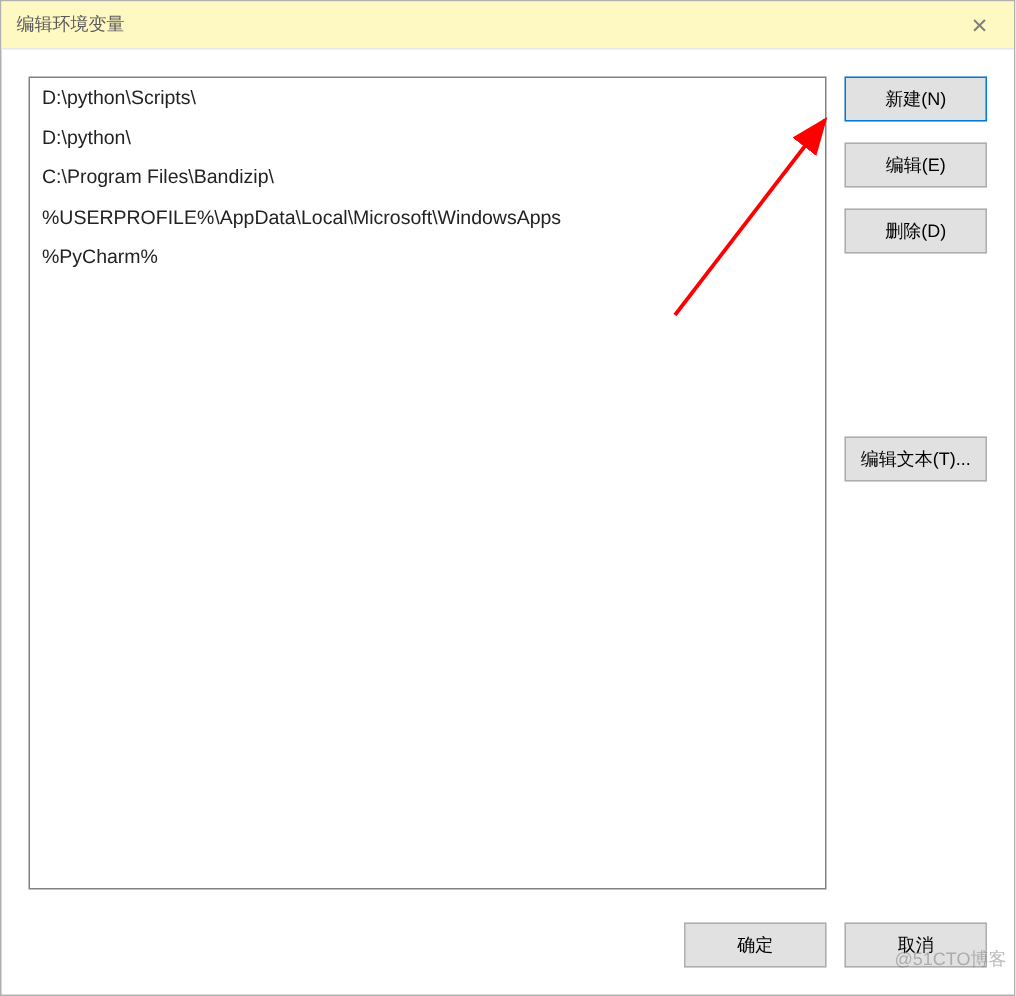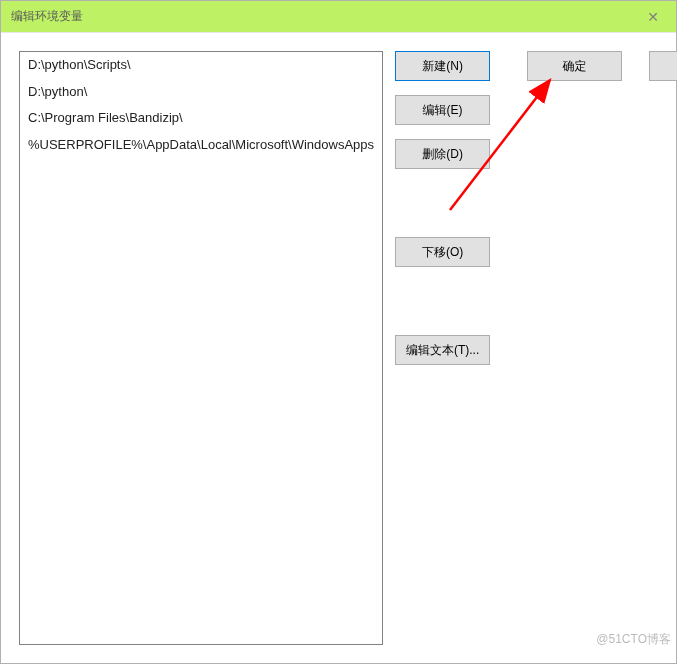--- a/index.html
+++ b/index.html
@@ -15,42 +15,42 @@
     .dialog {
       width: 677px;
       height: 664px;
       background: #ffffff;
       border: 1px solid #b0b0b0;
       display: flex;
       flex-direction: column;
     }
     .titlebar {
       height: 32px;
-      background: #bef264;
+      background: #fef9c3;
       border-bottom: 1px solid #e8e8e8;
       display: flex;
       align-items: center;
       padding-left: 10px;
       color: #5a5a5a;
     }
     .titlebar-title { flex: 1; }
     .close-btn {
       width: 46px;
       height: 32px;
       display: flex;
       align-items: center;
       justify-content: center;
       color: #808080;
       font-size: 14px;
     }
     .content {
       flex: 1;
       padding: 18px 18px 18px 18px;
       display: flex;
-      flex-direction: row;
+      flex-direction: column;
       gap: 22px;
     }
     .main-row {
       display: flex;
       gap: 12px;
       flex: 1;
     }
     .listbox {
       flex: 1;
       border: 1px solid #828282;
@@ -88,21 +88,21 @@
       border: 1px solid #0078d7;
       background: #e1e1e1;
     }
     .gap-large { height: 40px; }
     .footer-buttons {
       display: flex;
       justify-content: flex-end;
       gap: 12px;
       padding-right: 0;
     }
-    .footer-buttons .btn { width: 95px; margin-left: 15px; }
+    .footer-buttons .btn { width: 95px; }
     .arrow-overlay {
       position: absolute;
       top: 70px;
       left: 380px;
       pointer-events: none;
     }
     .watermark {
       position: absolute;
       right: 6px;
       bottom: 16px;
@@ -122,28 +122,28 @@
     </div>
   </div>
 
   <div class="content">
     <div class="main-row">
       <div class="listbox">
         <div class="listbox-item">D:\python\Scripts\</div>
         <div class="listbox-item">D:\python\</div>
         <div class="listbox-item">C:\Program Files\Bandizip\</div>
         <div class="listbox-item">%USERPROFILE%\AppData\Local\Microsoft\WindowsApps</div>
+        <div class="listbox-item">%PyCharm%</div>
       </div>
 
       <div class="side-buttons">
         <button class="btn highlighted">新建(N)</button>
         <button class="btn">编辑(E)</button>
         <button class="btn">删除(D)</button>
         <div class="gap-large"></div>
-        <button class="btn">下移(O)</button>
         <div class="gap-large"></div>
         <button class="btn">编辑文本(T)...</button>
       </div>
     </div>
 
     <div class="footer-buttons">
       <button class="btn">确定</button>
       <button class="btn">取消</button>
     </div>
   </div>

